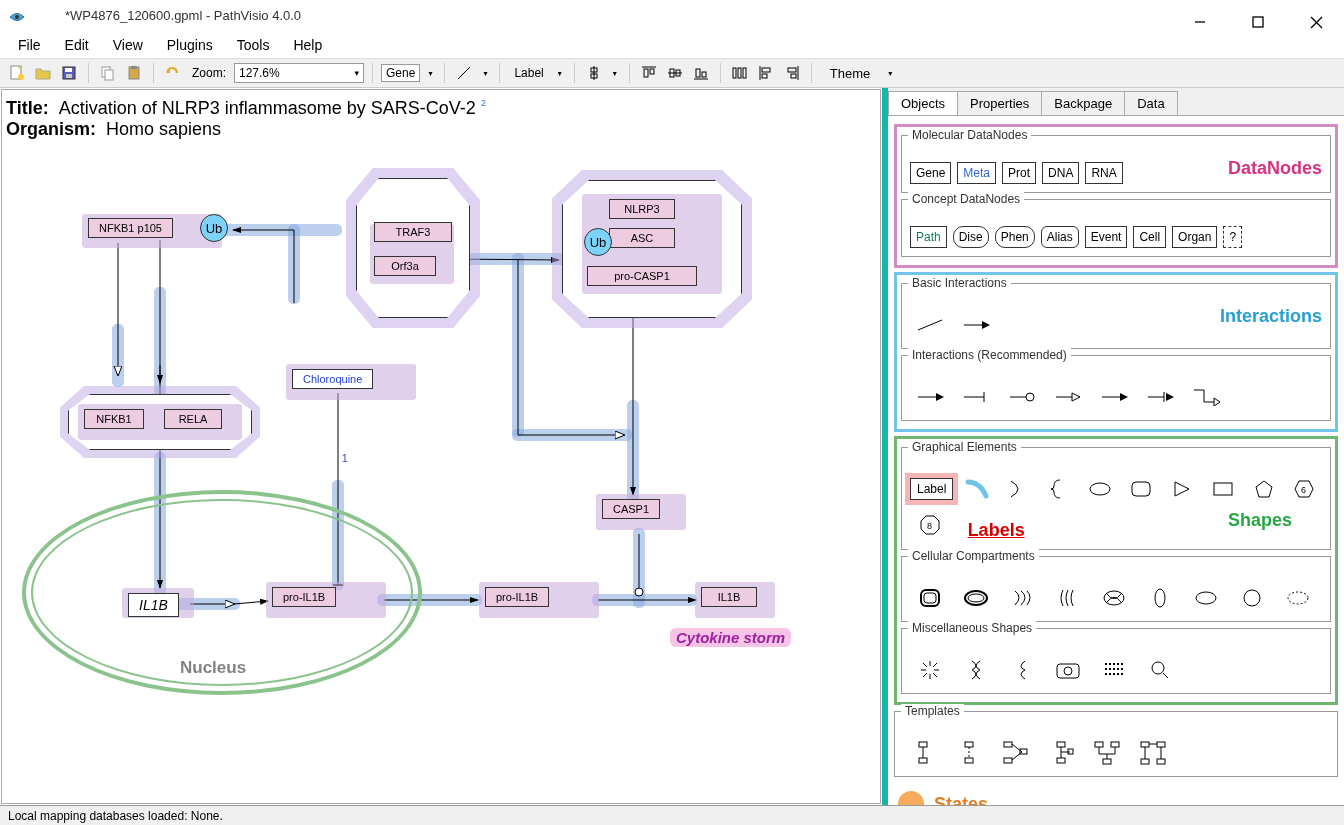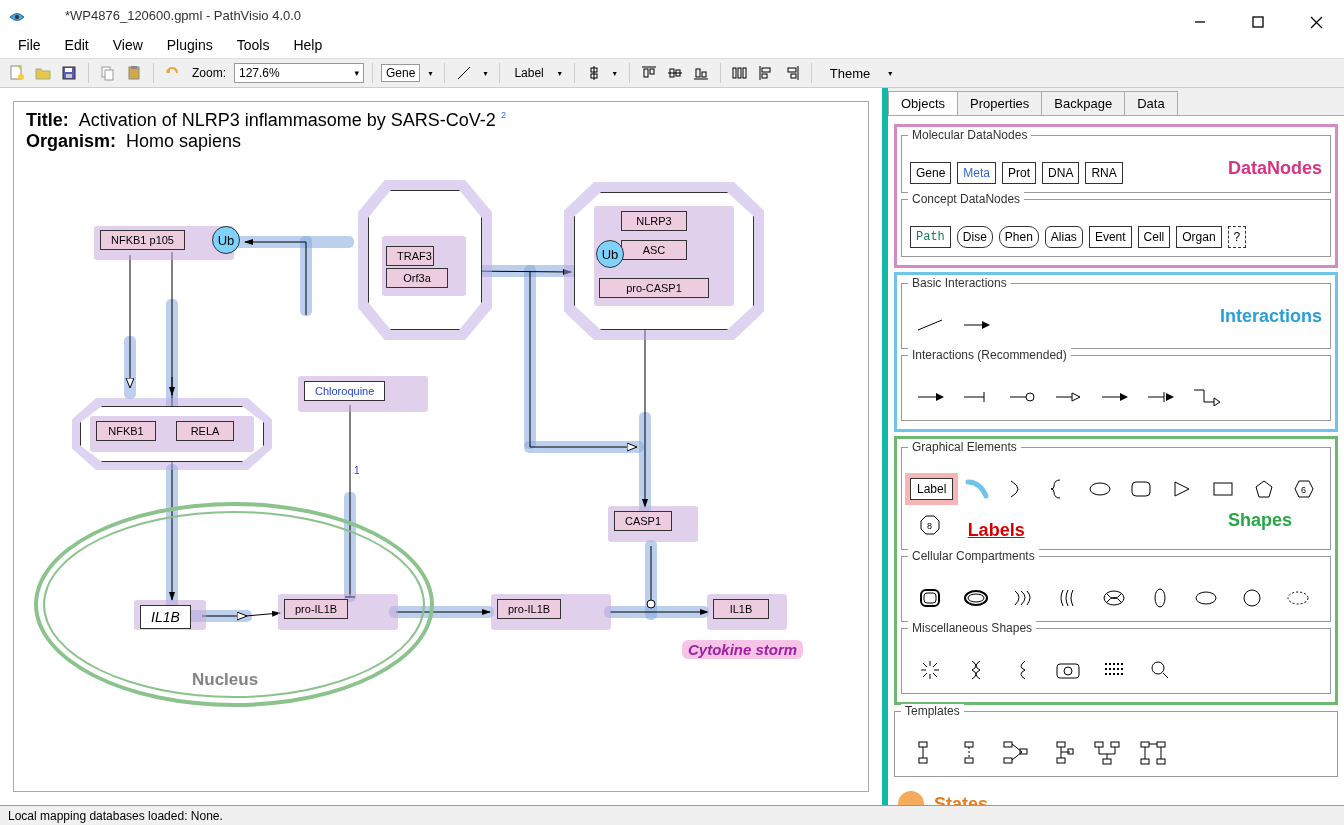--- a/index.html
+++ b/index.html
@@ -22,21 +22,21 @@
 .tb-sep { width: 1px; height: 20px; background: #ccc; margin: 0 4px; }
 .zoom-label { font-size: 12px; color: #000; margin: 0 4px; }
 .zoom-select { width: 130px; height: 20px; font-size: 12px; border: 1px solid #999; background: #fff; padding: 0 4px; display: flex; align-items: center; justify-content: space-between; }
 .gene-btn { border: 1px solid #999; padding: 1px 4px; font-size: 12px; background: #fff; }
 .tb-label { font-size: 12px; padding: 0 6px; }
 .theme-label { font-size: 13px; padding: 0 10px; }
 .dropdown-arrow { font-size: 8px; padding: 0 4px; }
 
 
 .main-split { display: flex; height: calc(825px - 32px - 26px - 30px - 20px); }
-.canvas-area { flex: 1; background: #fff; border: 1px solid #aaa; margin: 13px; position: relative; overflow: hidden; padding-left: 8px; }
+.canvas-area { flex: 1; background: #fff; border: 1px solid #aaa; margin: 1px; position: relative; overflow: hidden; }
 .side-panel { width: 462px; background: #000000; border-left: 6px solid #14b8a6; overflow-y: auto; }
 
 
 .canvas-header { padding: 8px 4px 4px 4px; font-family: 'Times New Roman', serif; }
 .canvas-title-line { font-size: 18px; }
 .canvas-title-line b { font-weight: bold; }
 .canvas-sub { font-size: 9px; color: #3a6fd4; vertical-align: top; }
 
 
 .pw-node { position: absolute; border: 1px solid #333; background: #eecce0; text-align: center; font-size: 11px; padding: 3px 10px; }
@@ -63,21 +63,21 @@
 .colorbox.pink { border-color: #d48bc4; }
 .colorbox.blue { border-color: #6fc4e8; }
 .colorbox.green { border-color: #6fb86f; }
 .section-label-lg { font-size: 18px; font-weight: bold; float: right; }
 .section-label-lg.pink { color: #d63384; }
 .section-label-lg.blue { color: #2a9fd6; }
 .section-label-lg.green { color: #28a745; }
 .section-label-lg.red { color: #d90000; }
 .btn-row { display: flex; gap: 6px; align-items: center; margin-top: 4px; }
 .node-btn { border: 1px solid #333; padding: 3px 5px; font-size: 12px; background: #fff; }
-.node-btn.path { color: #147a5e; font-family: Liberation Mono, monospace; }
+.node-btn.path { color: #147a5e; }
 .node-btn.meta { color: #3366cc; }
 .icon-cell { width: 40px; height: 30px; display: inline-flex; align-items: center; justify-content: center; }
 .label-btn { border: 1px solid #333; padding: 3px 6px; font-size: 12px; background: #fff; }
 .label-btn.hl { box-shadow: 0 0 0 5px rgba(240,120,120,0.55); }
 
 
 .state-row { display: flex; align-items: center; gap: 10px; padding: 8px 6px; }
 .state-circle { width: 26px; height: 26px; border-radius: 50%; background: #f5ab5c; }
 .state-label { font-size: 18px; font-weight: bold; color: #e67e22; }
 
@@ -312,21 +312,21 @@
     <div class="octagon" style="left:560px; top:90px; width:180px; height:138px; clip-path: polygon(15% 0,85% 0,100% 18%,100% 82%,85% 100%,15% 100%,0 82%,0 18%);"></div>
 
     <div class="octagon-hl" style="left:58px; top:296px; width:200px; height:72px; clip-path: polygon(12% 0,88% 0,100% 30%,100% 70%,88% 100%,12% 100%,0 70%,0 30%);"></div>
     <div class="octagon" style="left:66px; top:304px; width:184px; height:56px; clip-path: polygon(12% 0,88% 0,100% 30%,100% 70%,88% 100%,12% 100%,0 70%,0 30%);"></div>
 
     <div class="pw-node-hl" style="left:80px; top:124px; width:140px; height:34px;"></div>
     <div class="pw-node" style="left:86px; top:128px;">NFKB1 p105</div>
     <div class="ub-circle" style="left:198px; top:124px;">Ub</div>
 
     <div class="pw-node-hl" style="left:368px; top:134px; width:84px; height:60px;"></div>
-    <div class="pw-node" style="left:372px; top:144px; width:48px;">TRAF3</div>
+    <div class="pw-node" style="left:372px; top:132px; width:78px;">TRAF3</div>
     <div class="pw-node" style="left:372px; top:166px; width:62px;">Orf3a</div>
 
     <div class="pw-node-hl" style="left:580px; top:104px; width:140px; height:100px;"></div>
     <div class="pw-node" style="left:607px; top:109px; width:66px;">NLRP3</div>
     <div class="pw-node" style="left:607px; top:138px; width:66px;">ASC</div>
     <div class="ub-circle" style="left:582px; top:138px;">Ub</div>
     <div class="pw-node" style="left:585px; top:176px; width:110px;">pro-CASP1</div>
 
     <div class="pw-node-hl" style="left:76px; top:314px; width:164px; height:36px;"></div>
     <div class="pw-node" style="left:82px; top:319px; width:60px;">NFKB1</div>

